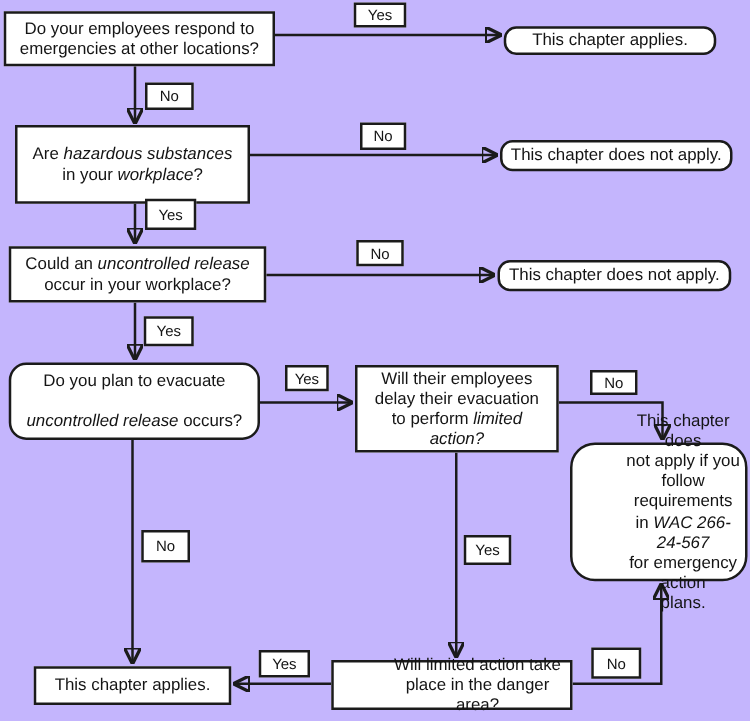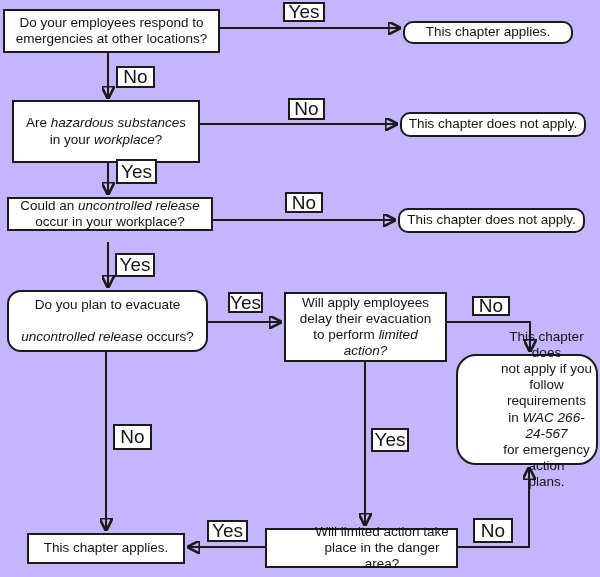--- a/index.html
+++ b/index.html
@@ -30,21 +30,21 @@
   .rounded { border-radius: 10px; }
   .rounded-lg { border-radius: 20px; padding-left: 42px; }
   .label {
     position: absolute;
     box-sizing: border-box;
     border: 2px solid #1b1b1b;
     background: #fff;
     display: flex;
     align-items: center;
     justify-content: center;
-    font-size: 19px;
+    font-size: 12px;
   }
 </style>
 </head>
 <body>
 
 <div class="stage">
 
   <svg class="arrows" viewBox="0 0 600 577" xmlns="http://www.w3.org/2000/svg">
     <defs>
       <marker id="ah" viewBox="0 0 10 10" refX="9" refY="5" markerWidth="6.5" markerHeight="6.5" orient="auto-start-reverse">
@@ -76,35 +76,35 @@
   <div class="label" style="left:116px; top:66px; width:39px; height:22px;">No</div>
   <div class="node" style="left:12px; top:100px; width:188px; height:63px;">
       <div><span>Are </span><i>hazardous substances</i><br><span>in your </span><i>workplace</i><span>?</span></div>
     </div>
   <div class="label" style="left:288px; top:98px; width:37px; height:22px;">No</div>
   <div class="node rounded" style="left:400px; top:112px; width:186px; height:25px;">
       <div><span>This chapter does not apply.</span></div>
     </div>
 
   <div class="label" style="left:116px; top:159px; width:41px; height:25px;">Yes</div>
-  <div class="node" style="left:7px; top:197px; width:206px; height:34px;">
+  <div class="node" style="left:7px; top:197px; width:206px; height:45px;">
       <div><span>Could an </span><i>uncontrolled release</i><br><span>occur in your workplace?</span></div>
     </div>
   <div class="label" style="left:285px; top:192px; width:38px; height:21px;">No</div>
   <div class="node rounded" style="left:398px; top:208px; width:187px; height:25px;">
       <div><span>This chapter does not apply.</span></div>
     </div>
 
   <div class="label" style="left:115px; top:253px; width:40px; height:24px;">Yes</div>
   <div class="node" style="left:7px; top:290px; width:201px; height:62px;border-radius:14px;">
       <div><span>Do you plan to evacuate</span><br><br><i>uncontrolled release</i><span> occurs?</span></div>
     </div>
   <div class="label" style="left:228px; top:292px; width:35px; height:21px;">Yes</div>
   <div class="node" style="left:284px; top:292px; width:163px; height:70px;">
-      <div><span>Will apply employees</span><br><span>delay their evacuation</span><br><span>to perform </span><i>limited</i><br><i>action?</i></div>
+      <div><span>Will their employees</span><br><span>delay their evacuation</span><br><span>to perform </span><i>limited</i><br><i>action?</i></div>
     </div>
   <div class="label" style="left:472px; top:296px; width:38px; height:20px;">No</div>
   <div class="node rounded-lg" style="left:456px; top:354px; width:142px; height:111px;">
       <div><span>This chapter does</span><br><span>not apply if you</span><br><span>follow requirements</span><br><span>in </span><i>WAC 266-24-567</i><br><span>for emergency action</span><br><span>plans.</span></div>
     </div>
 
   <div class="label" style="left:113px; top:424px; width:39px; height:26px;">No</div>
   <div class="label" style="left:371px; top:428px; width:38px; height:24px;">Yes</div>
 
   <div class="node" style="left:27px; top:533px; width:158px; height:31px;">

